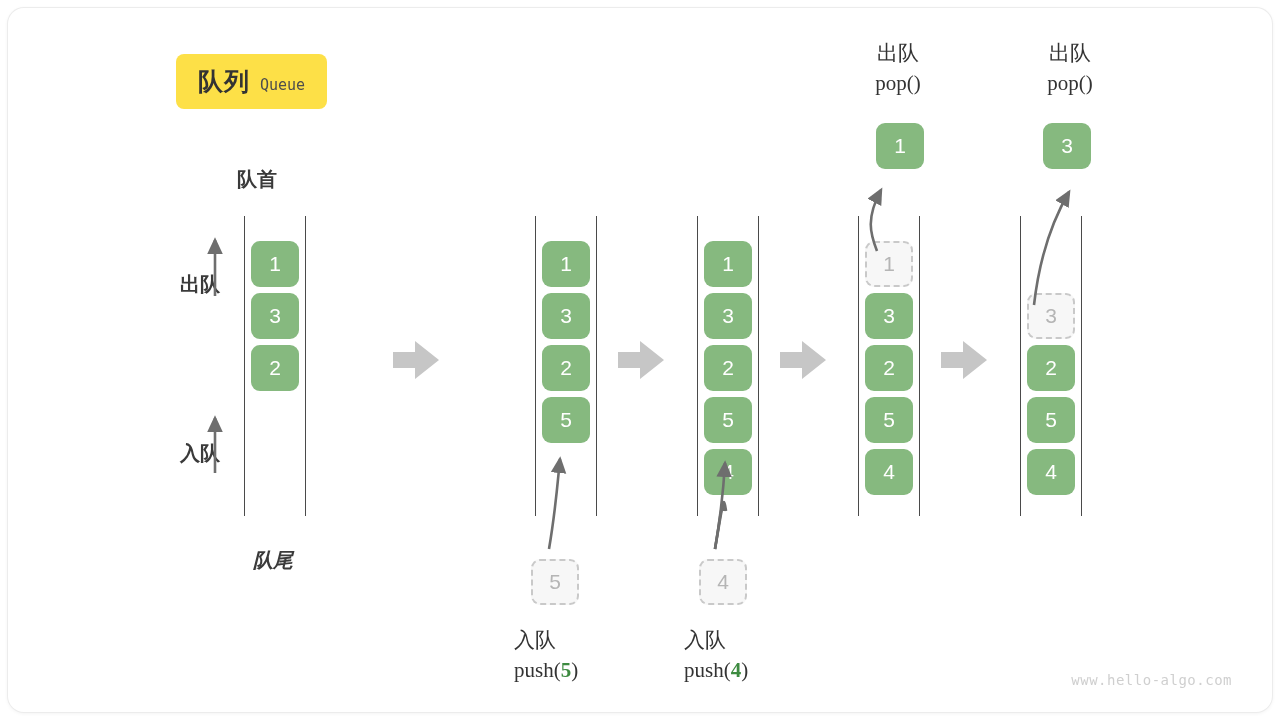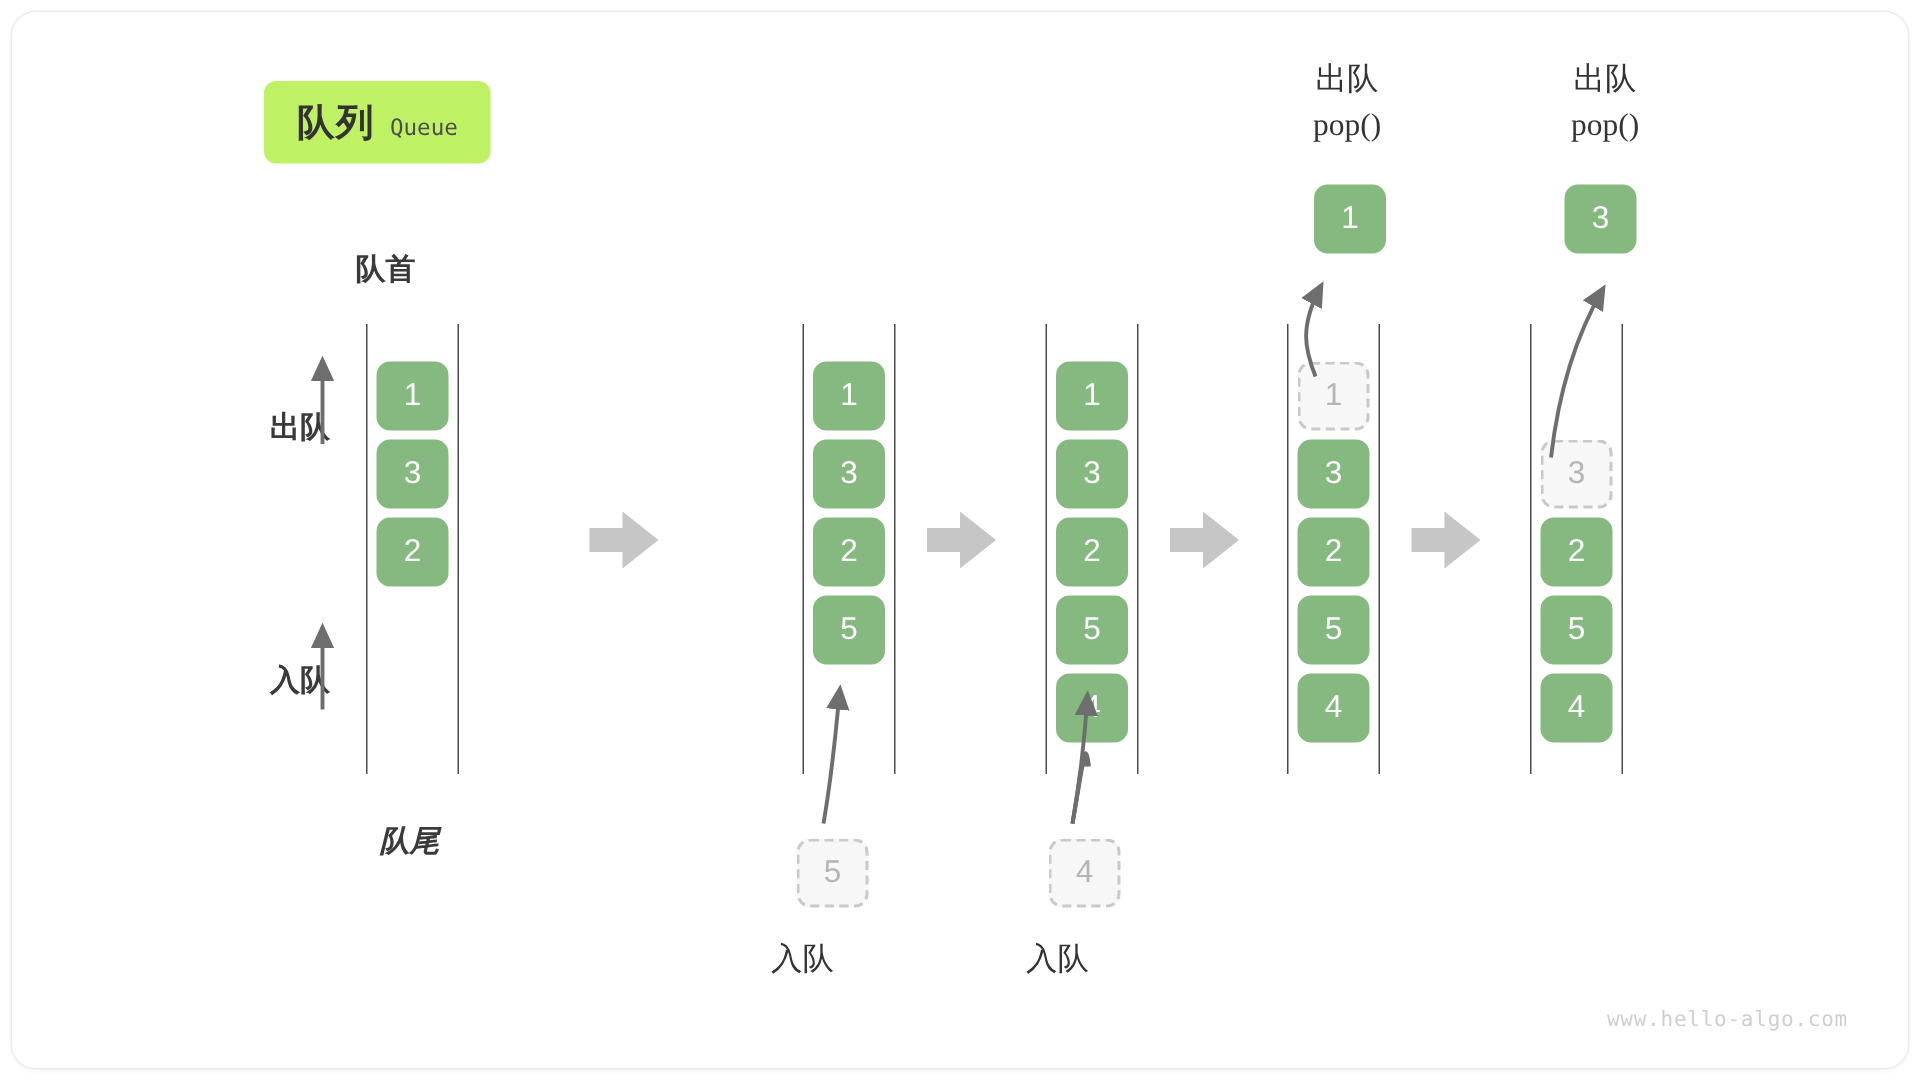--- a/index.html
+++ b/index.html
@@ -19,21 +19,21 @@
     border-radius: 16px;
     box-shadow: 0 0 0 1px #ececec, 0 1px 4px rgba(0,0,0,0.07);
     overflow: hidden;
   }
   .abs { position: absolute; }
 
   
   #title-badge {
     left: 168px; top: 46px;
     padding: 11px 22px;
-    background: #bef264;
+    background: #fde047;
     border-radius: 8px;
     display: flex; align-items: baseline; gap: 10px;
     color: #333333;
   }
   #title-cn { font-size: 25px; font-weight: bold; letter-spacing: 1px; }
   #title-en { font-size: 15px; font-family: "DejaVu Sans Mono", monospace; color: #4d4d4d; }
 
   
   .head-tail-label {
     font-size: 20px; font-weight: bold; color: #3a3a3a;
@@ -113,31 +113,33 @@
   <div class="abs box" style="left:243px; top:337px;">2</div>
 
   <div class="abs rail" style="left:527px; top:208px; height:300px;"></div>
   <div class="abs box" style="left:534px; top:233px;">1</div>
   <div class="abs box" style="left:534px; top:285px;">3</div>
   <div class="abs box" style="left:534px; top:337px;">2</div>
   <div class="abs box" style="left:534px; top:389px;">5</div>
   <div class="abs box ghost" style="left:523px; top:551px;">5</div>
   <div class="abs op-caption" style="left:506px; top:617px;">
     <span class="cn">入队</span>
+    <span class="code"><span>push(</span><span class="arg">5</span><span>)</span></span>
   </div>
 
   <div class="abs rail" style="left:689px; top:208px; height:300px;"></div>
   <div class="abs box" style="left:696px; top:233px;">1</div>
   <div class="abs box" style="left:696px; top:285px;">3</div>
   <div class="abs box" style="left:696px; top:337px;">2</div>
   <div class="abs box" style="left:696px; top:389px;">5</div>
   <div class="abs box" style="left:696px; top:441px;">4</div>
   <div class="abs box ghost" style="left:691px; top:551px;">4</div>
   <div class="abs op-caption" style="left:676px; top:617px;">
     <span class="cn">入队</span>
+    <span class="code"><span>push(</span><span class="arg">4</span><span>)</span></span>
   </div>
 
   <div class="abs op-caption center" style="left:810px; top:30px; text-align:center;">
     <span class="cn">出队</span>
     <span class="code"><span>pop(</span><span class="arg"></span><span>)</span></span>
   </div>
   <div class="abs box" style="left:868px; top:115px;">1</div>
   <div class="abs rail" style="left:850px; top:208px; height:300px;"></div>
   <div class="abs box ghost" style="left:857px; top:233px;">1</div>
   <div class="abs box" style="left:857px; top:285px;">3</div>

